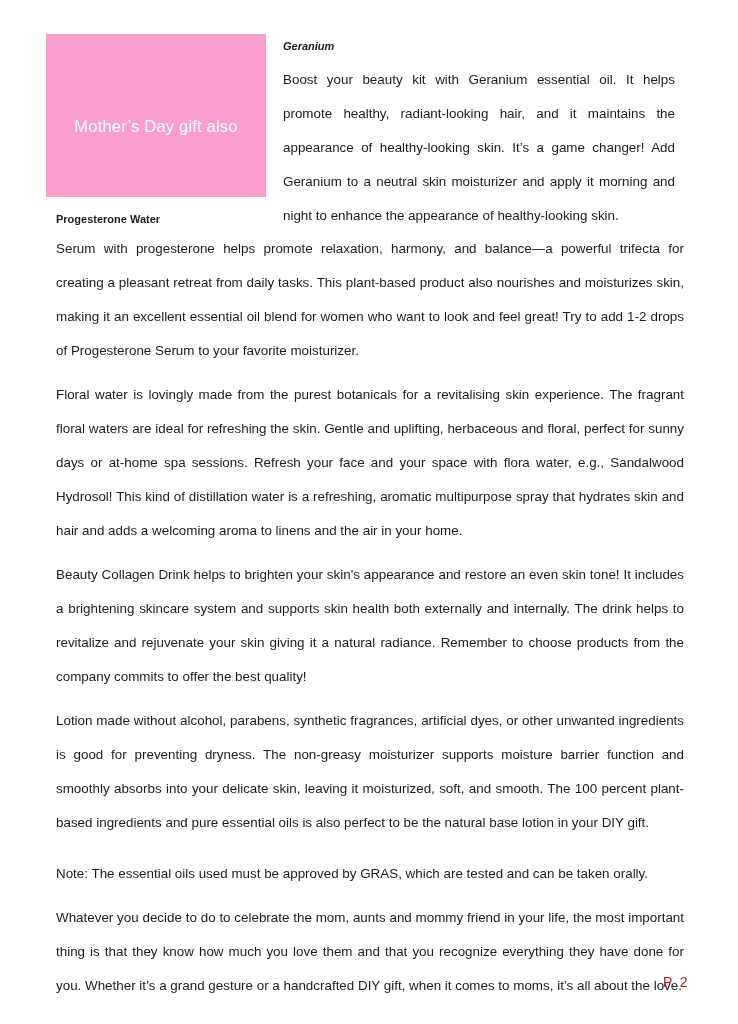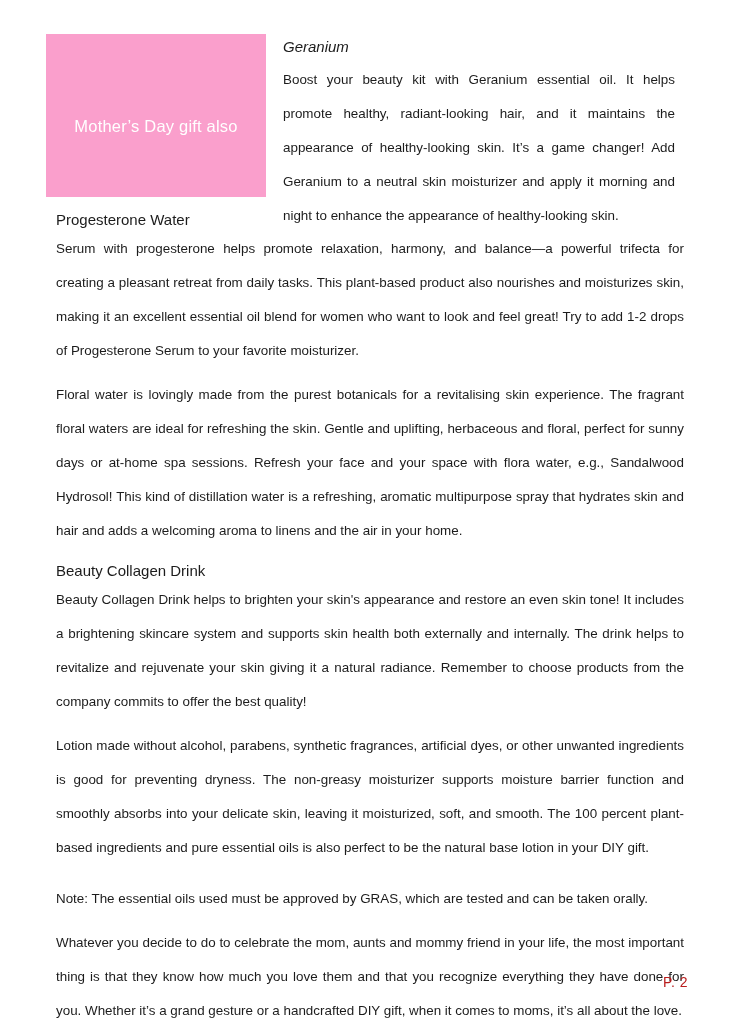--- a/index.html
+++ b/index.html
@@ -32,22 +32,22 @@
     position: absolute;
     left: 283px; top: 34px;
     width: 392px;
   }
   .geranium-col .sec-heading {
     font-style: italic;
     margin-bottom: 4px;
   }
   
   .sec-heading {
-    font-size: 15px;
-    font-weight: 400;
+    font-size: 11px;
+    font-weight: 700;
     line-height: 25px;
     margin: 0;
   }
   .body-text {
     font-size: 13.4px;
     line-height: 34px;
     text-align: justify;
     margin: 0;
   }
   
@@ -87,21 +87,20 @@
     <div class="section">
       <h3 class="sec-heading">Progesterone Water</h3>
       <p class="body-text">Serum with progesterone helps promote relaxation, harmony, and balance—a powerful trifecta for creating a pleasant retreat from daily tasks. This plant-based product also nourishes and moisturizes skin, making it an excellent essential oil blend for women who want to look and feel great! Try to add 1-2 drops of Progesterone Serum to your favorite moisturizer.</p>
     </div>
 
     <div class="section">
       <p class="body-text">Floral water is lovingly made from the purest botanicals for a revitalising skin experience. The fragrant floral waters are ideal for refreshing the skin. Gentle and uplifting, herbaceous and floral, perfect for sunny days or at-home spa sessions. Refresh your face and your space with flora water, e.g., Sandalwood Hydrosol! This kind of distillation water is a refreshing, aromatic multipurpose spray that hydrates skin and hair and adds a welcoming aroma to linens and the air in your home.</p>
     </div>
 
     <div class="section">
-      <h3 class="sec-heading">Beauty Collagen Drink</h3>
       <p class="body-text">Beauty Collagen Drink helps to brighten your skin's appearance and restore an even skin tone! It includes a brightening skincare system and supports skin health both externally and internally. The drink helps to revitalize and rejuvenate your skin giving it a natural radiance. Remember to choose products from the company commits to offer the best quality!</p>
     </div>
 
     <div class="section">
       <p class="body-text">Lotion made without alcohol, parabens, synthetic fragrances, artificial dyes, or other unwanted ingredients is good for preventing dryness. The non-greasy moisturizer supports moisture barrier function and smoothly absorbs into your delicate skin, leaving it moisturized, soft, and smooth. The 100 percent plant-based ingredients and pure essential oils is also perfect to be the natural base lotion in your DIY gift.</p>
     </div>
 
     <p class="body-text closing note">Note: The essential oils used must be approved by GRAS, which are tested and can be taken orally.</p>
 
     <p class="body-text closing">Whatever you decide to do to celebrate the mom, aunts and mommy friend in your life, the most important thing is that they know how much you love them and that you recognize everything they have done for you. Whether it’s a grand gesture or a handcrafted DIY gift, when it comes to moms, it’s all about the love.</p>

